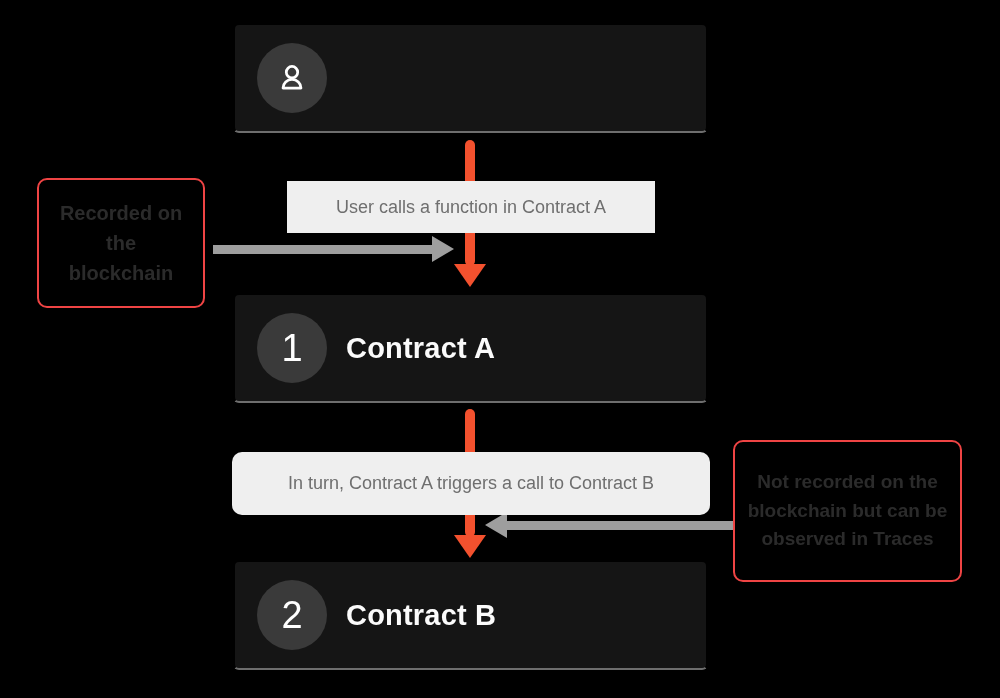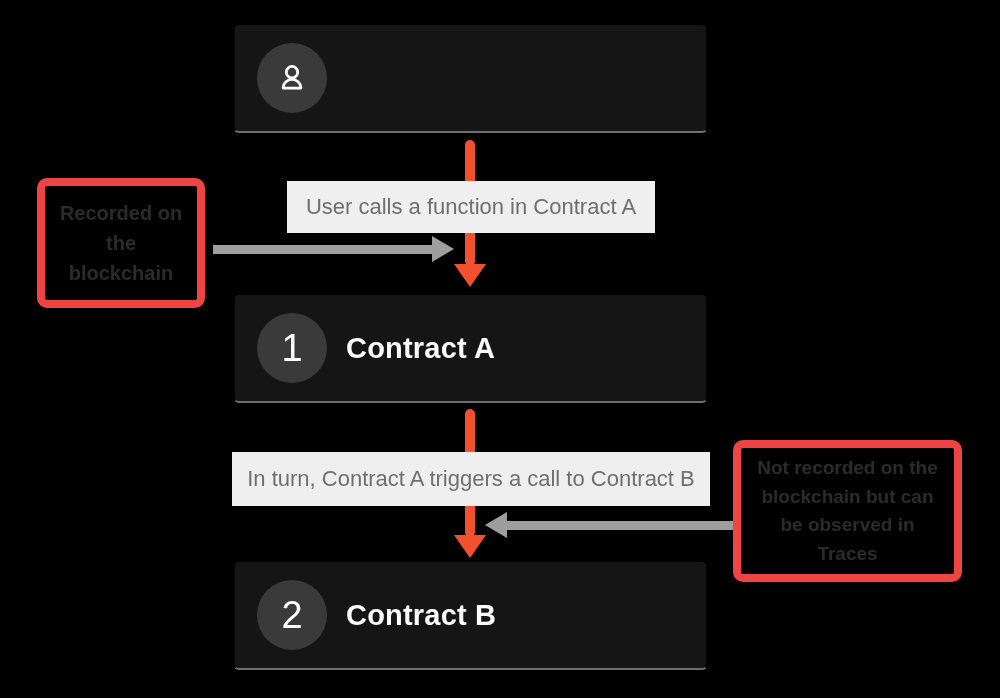--- a/index.html
+++ b/index.html
@@ -46,41 +46,41 @@
     width: 0; height: 0; left: 454px; z-index: 1;
     border-left: 16px solid transparent;
     border-right: 16px solid transparent;
     border-top: 23px solid #f3512e;
   }
 
   
   .pill {
     background: #efefef; z-index: 2;
     display: flex; align-items: center; justify-content: center;
-    color: #6f6f6f; font-size: 22px; font-weight: 400;
+    color: #6f6f6f; font-size: 18px; font-weight: 400;
   }
 
   
   .gshaft { height: 9px; background: #9e9e9e; z-index: 1; }
   .ghead  { width: 0; height: 0; z-index: 1; }
   .ghead.right {
     border-top: 13px solid transparent;
     border-bottom: 13px solid transparent;
     border-left: 22px solid #9e9e9e;
   }
   .ghead.left {
     border-top: 13px solid transparent;
     border-bottom: 13px solid transparent;
     border-right: 22px solid #9e9e9e;
   }
 
   
   .callout {
     background: #000000;
-    border: 8px solid #ef4444;
+    border: 2px solid #ef4444;
     border-radius: 10px;
     display: flex; align-items: center; justify-content: center;
     text-align: center;
     color: #2b2b2b; font-weight: 700;
     z-index: 2;
   }
   .callout .ctext { line-height: 1.5; }
   #callout-left  { left: 37px;  top: 178px; width: 168px; height: 130px; font-size: 20px; }
   #callout-left  .ctext { padding: 0 14px; }
   #callout-right { left: 733px; top: 440px; width: 229px; height: 142px; font-size: 19px; }
@@ -119,21 +119,21 @@
   <span>User calls a function in Contract A</span>
 </div>
 
 <div class="abs node" style="top:293px;">
   <div class="circle">
     <span class="num">1</span>
   </div>
   <div class="label">Contract A</div>
 </div>
 
-<div class="abs pill" style="left:232px; top:452px; width:478px; height:54px;">
+<div class="abs pill" style="left:232px; top:452px; width:478px; height:63px;border-radius:10px;">
   <span>In turn, Contract A triggers a call to Contract B</span>
 </div>
 
 <div class="abs node" style="top:560px;">
   <div class="circle">
     <span class="num">2</span>
   </div>
   <div class="label">Contract B</div>
 </div>
 

